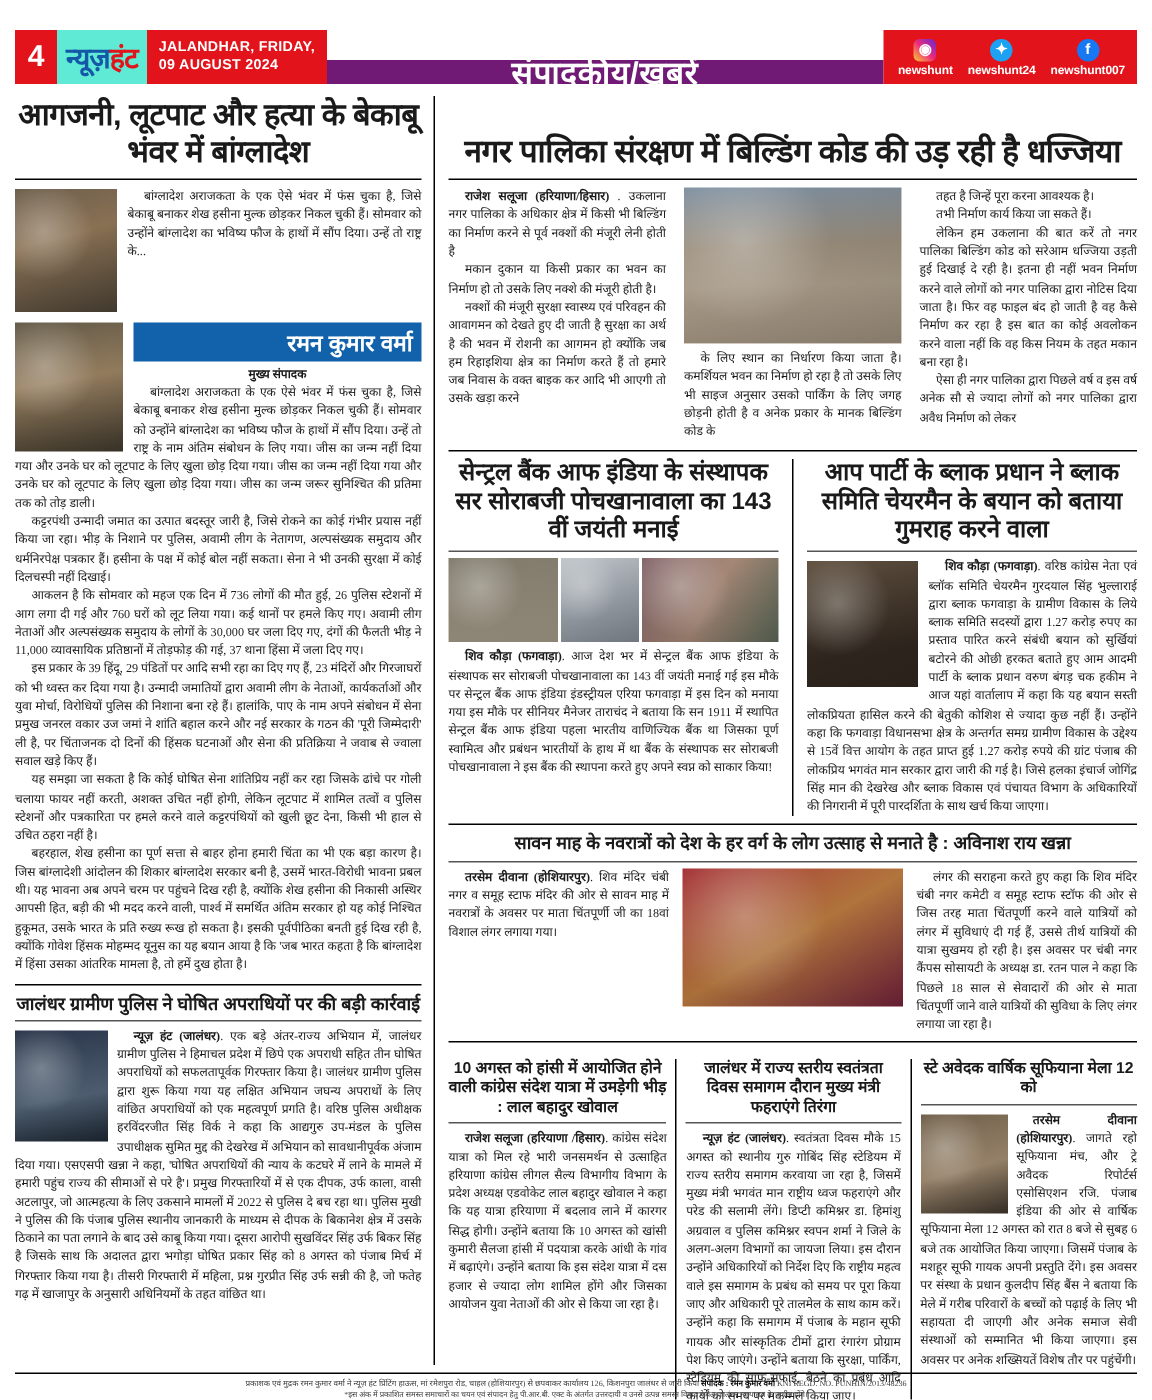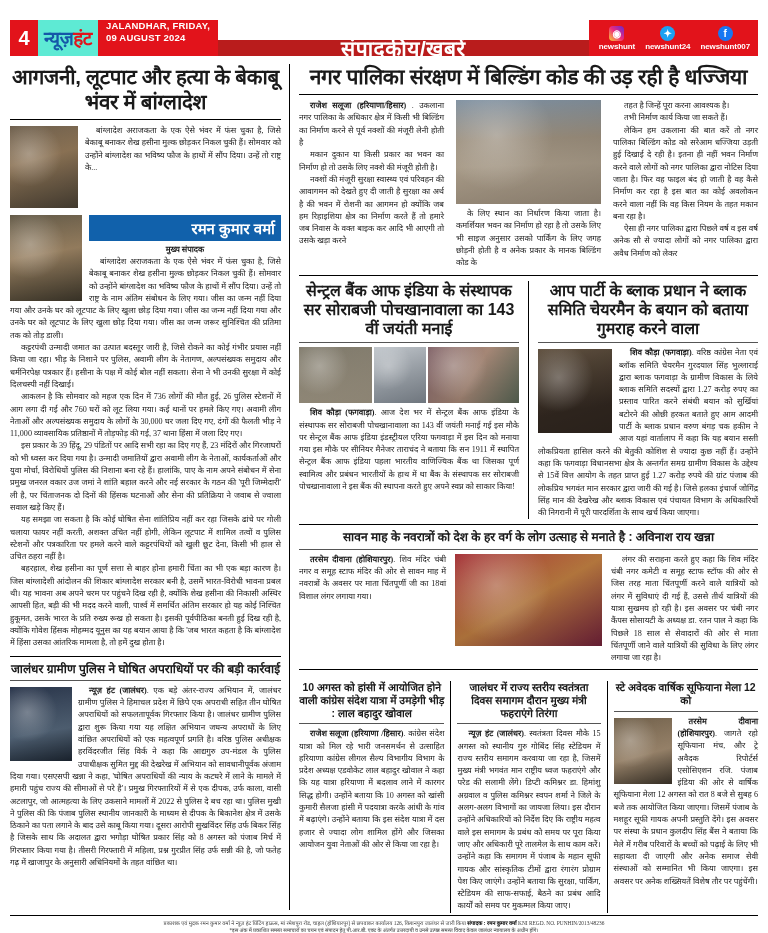--- a/index.html
+++ b/index.html
@@ -26,26 +26,26 @@
     border-right: 0;
   }
   .logo-hi {
     font-family: "Liberation Sans", sans-serif;
     font-weight: 700; font-size: 19px; letter-spacing: -0.5px;
     color: #1558a8;
   }
   .logo-hi .accent { color: #e2131b; }
   .date-box {
     background: #e2131b; color: #fff; display: flex; flex-direction: column;
-    justify-content: flex-start; padding: 0 8px;
+    justify-content: center; padding: 0 8px;
     font-family: "Liberation Sans", sans-serif;
     font-weight: 700; font-size: 9.5px; line-height: 1.25; letter-spacing: .2px;
   }
   .section-band {
-    background: #b91c1c; color: #fff; flex: 1;
+    background: #701a75; color: #fff; flex: 1;
     display: flex; align-items: center; justify-content: center;
     font-family: "Liberation Sans", sans-serif;
     font-weight: 700; font-size: 21px; letter-spacing: .5px; margin-top: 20px;
   }
   .social-band {
     background: #e2131b; display: flex; align-items: center; gap: 10px;
     padding: 0 8px 0 10px;
   }
   .social-item { display: flex; flex-direction: column; align-items: center; gap: 1px; }
   .social-glyph {
@@ -58,21 +58,21 @@
   .tw { background: #1da1f2; border-radius: 50%; }
   .fb { background: #1877f2; border-radius: 50%; }
   .social-label {
     font-family: "Liberation Sans", sans-serif;
     font-size: 8px; font-weight: 700; color: #fff; letter-spacing: -.1px;
   }
 
   
   .body-grid { display: flex; margin-top: 8px; height: 846px; }
   .col-left { width: 280px; padding-right: 8px; border-right: 1.5px solid #000; }
-  .col-right { flex: 1; padding-left: 9px; display: flex; flex-direction: column; }
+  .col-right { flex: 1; padding-left: 9px; display: flex; flex-direction: column; margin-top: 25px; }
 
   
   h1.hl-main {
     font-family: "Liberation Sans", sans-serif;
     font-weight: 700; font-size: 20.5px; line-height: 1.22;
     text-align: center; letter-spacing: -.3px;
   }
   h2.hl {
     font-family: "Liberation Sans", sans-serif;
     font-weight: 700; line-height: 1.2; text-align: center;

